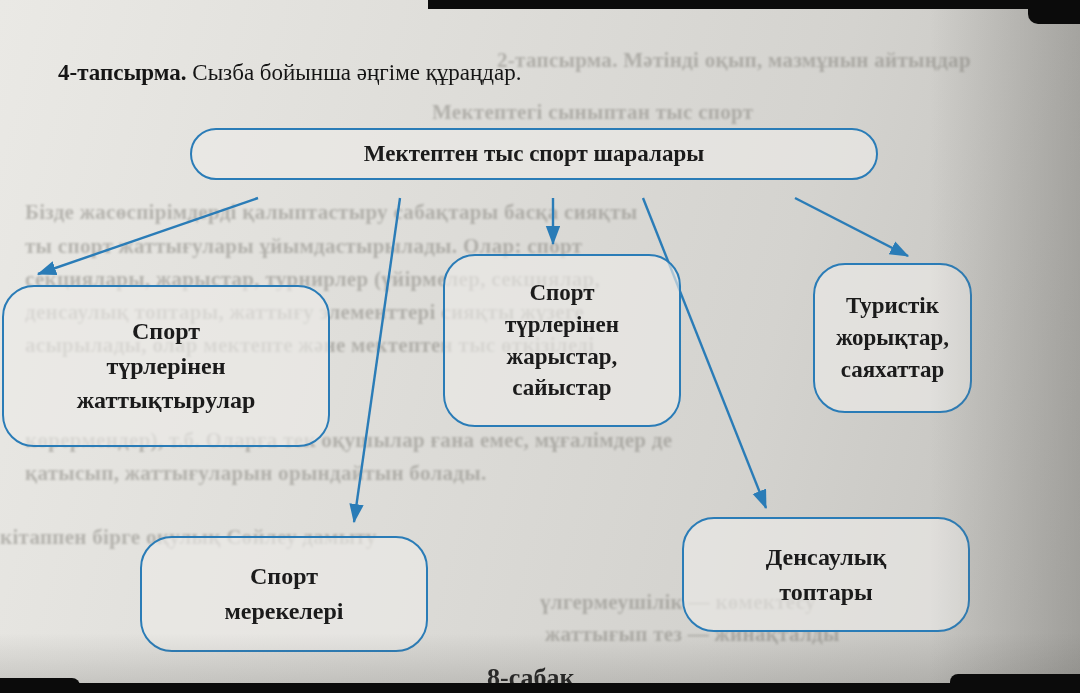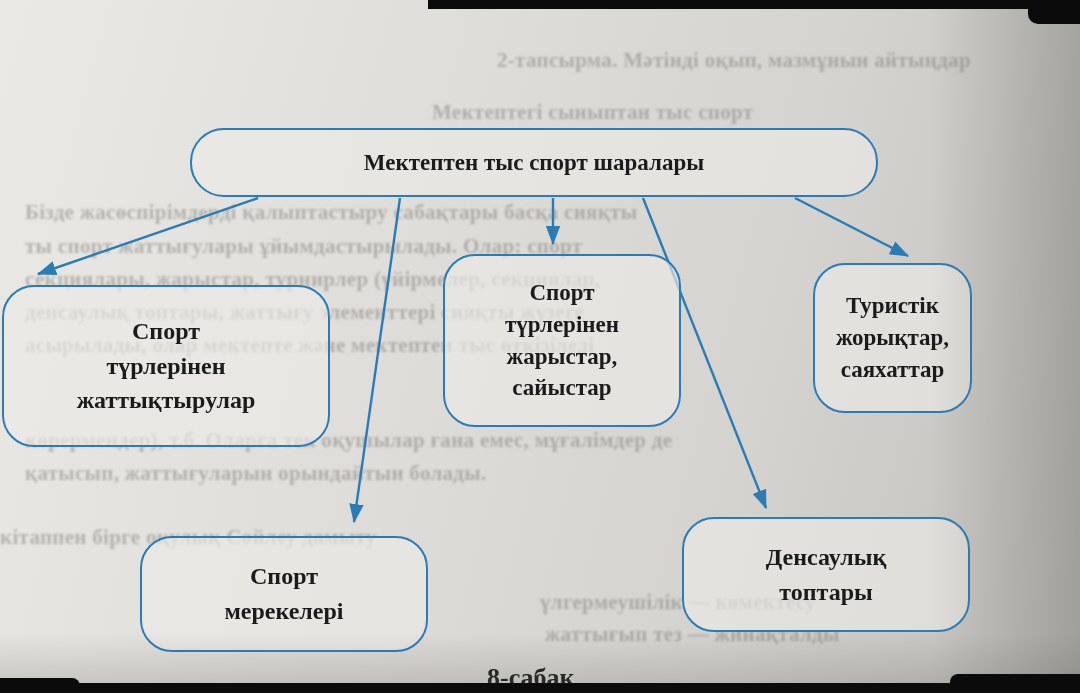--- a/index.html
+++ b/index.html
@@ -28,21 +28,21 @@
 
   .arrows{position:absolute;left:0;top:0;z-index:2;}
 
   .node{
     position:absolute;z-index:3;box-sizing:border-box;
     border:2.5px solid #2a7cb7;border-radius:32px;
     background:rgba(235,234,230,0.66);
     display:flex;align-items:center;justify-content:center;
     text-align:center;font-weight:700;color:#1b1b1b;white-space:pre-line;
   }
-  .node.root{left:190px;top:128px;width:688px;height:69px;border-radius:34px;font-size:23px;}
+  .node.root{left:190px;top:128px;width:688px;height:52px;border-radius:34px;font-size:23px;}
   .node.n1{left:2px;top:285px;width:328px;height:162px;font-size:24px;line-height:1.45;}
   .node.n2{left:443px;top:254px;width:238px;height:173px;font-size:23px;line-height:1.38;}
   .node.n3{left:813px;top:263px;width:159px;height:150px;font-size:23px;line-height:1.4;}
   .node.n4{left:140px;top:536px;width:288px;height:116px;font-size:24px;line-height:1.45;}
   .node.n5{left:682px;top:517px;width:288px;height:115px;font-size:24px;line-height:1.45;}
 
   .footer{position:absolute;left:487px;top:663px;z-index:3;font-size:26px;font-weight:700;color:#1d1d1d;}
 </style>
 </head>
 <body>
@@ -57,20 +57,24 @@
     <div class="bl" style="left:25px;top:267px;">секциялары, жарыстар, турнирлер (үйірмелер, секциялар,</div>
     <div class="bl" style="left:25px;top:300px;">денсаулық топтары, жаттығу элементтері сияқты жүзеге</div>
     <div class="bl" style="left:25px;top:333px;">асырылады, олар мектепте және мектептен тыс өткізіледі</div>
     <div class="bl" style="left:25px;top:428px;">көрермендер), т.б. Оларға тек оқушылар ғана емес, мұғалімдер де</div>
     <div class="bl" style="left:25px;top:461px;">қатысып, жаттығуларын орындайтын болады.</div>
     <div class="bl" style="left:0px;top:525px;">кітаппен бірге оқулық Сөйлеу дамыту</div>
     <div class="bl" style="left:540px;top:590px;">үлгермеушілік — көмектесу</div>
     <div class="bl" style="left:545px;top:622px;">жаттығып тез — жинақталды</div>
   </div>
 
+  <div class="title">
+    <span class="b">4-тапсырма.</span>
+    <span>Сызба бойынша әңгіме құраңдар.</span>
+  </div>
 
   <svg class="arrows" width="1080" height="693" viewBox="0 0 1080 693">
     <defs>
       <marker id="arrw" markerWidth="10" markerHeight="8" refX="7.5" refY="3" orient="auto" markerUnits="strokeWidth">
         <path d="M0,0 L8,3 L0,6 Z" fill="#2a7cb7"></path>
       </marker>
     </defs>
     <line x1="258" y1="198" x2="38" y2="274" stroke="#2a7cb7" stroke-width="2.4" marker-end="url(#arrw)"></line>
     <line x1="553" y1="198" x2="553" y2="244" stroke="#2a7cb7" stroke-width="2.4" marker-end="url(#arrw)"></line>
     <line x1="795" y1="198" x2="908" y2="256" stroke="#2a7cb7" stroke-width="2.4" marker-end="url(#arrw)"></line>

